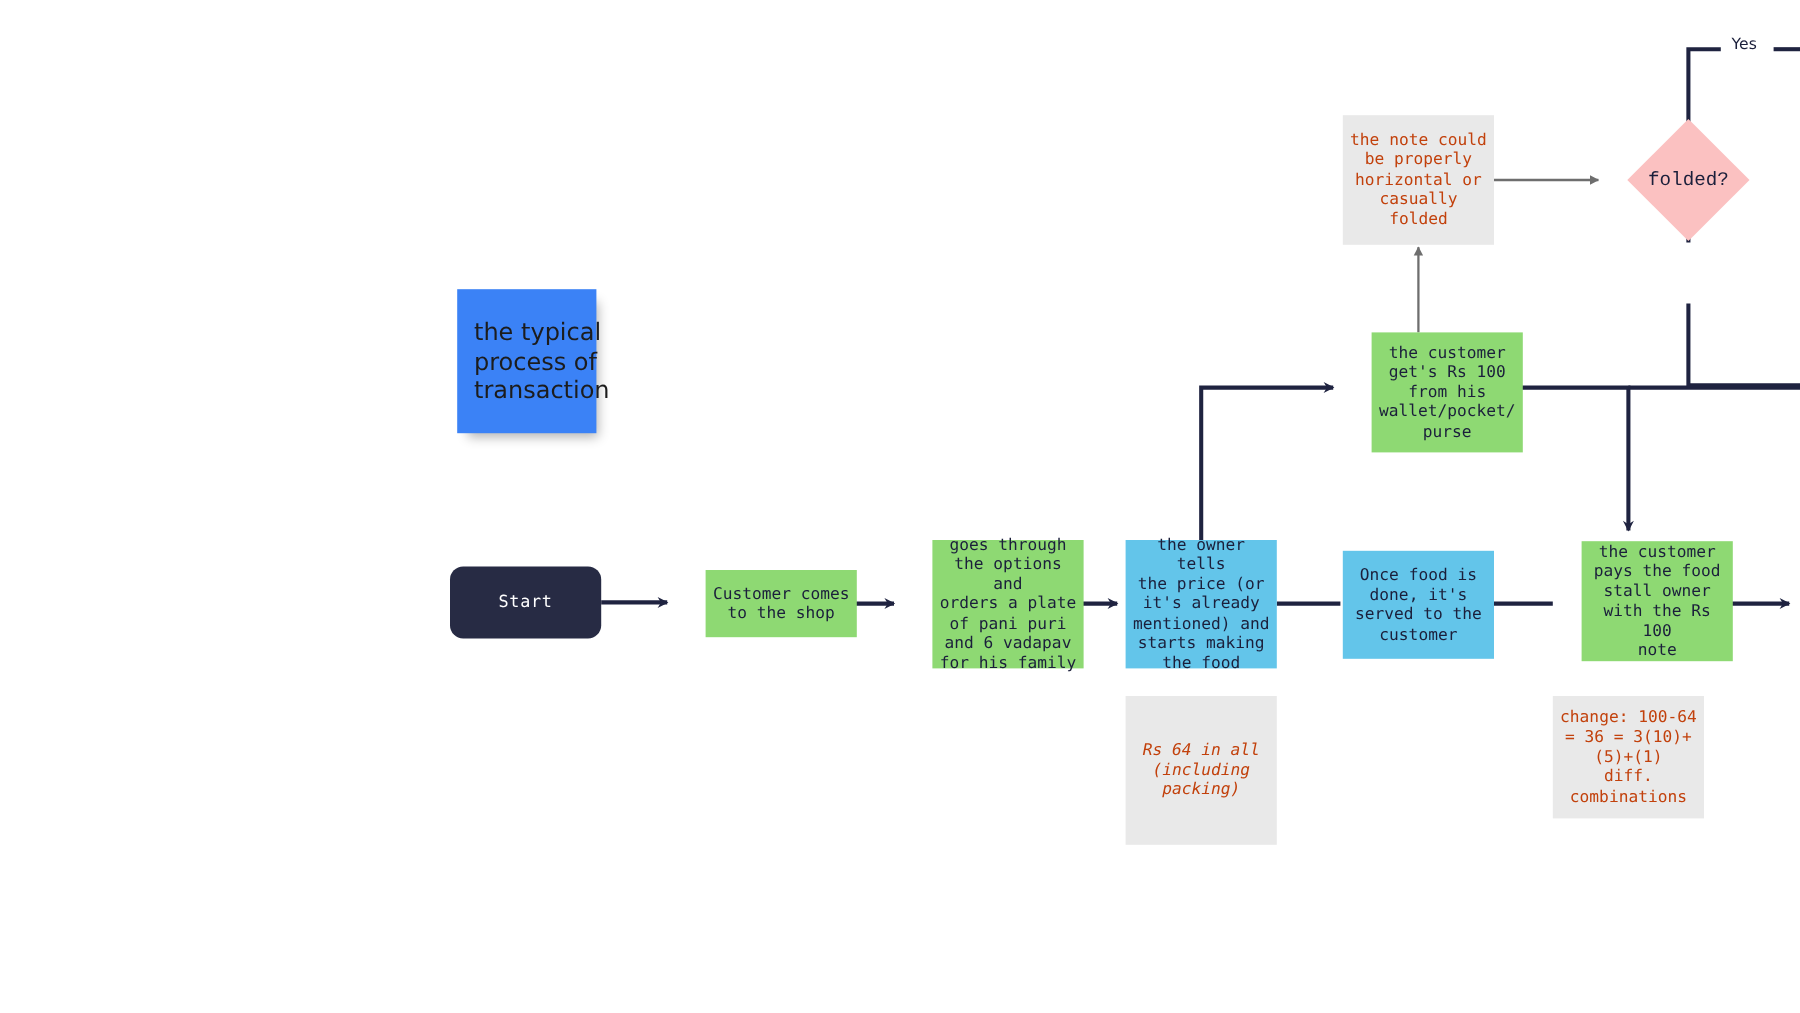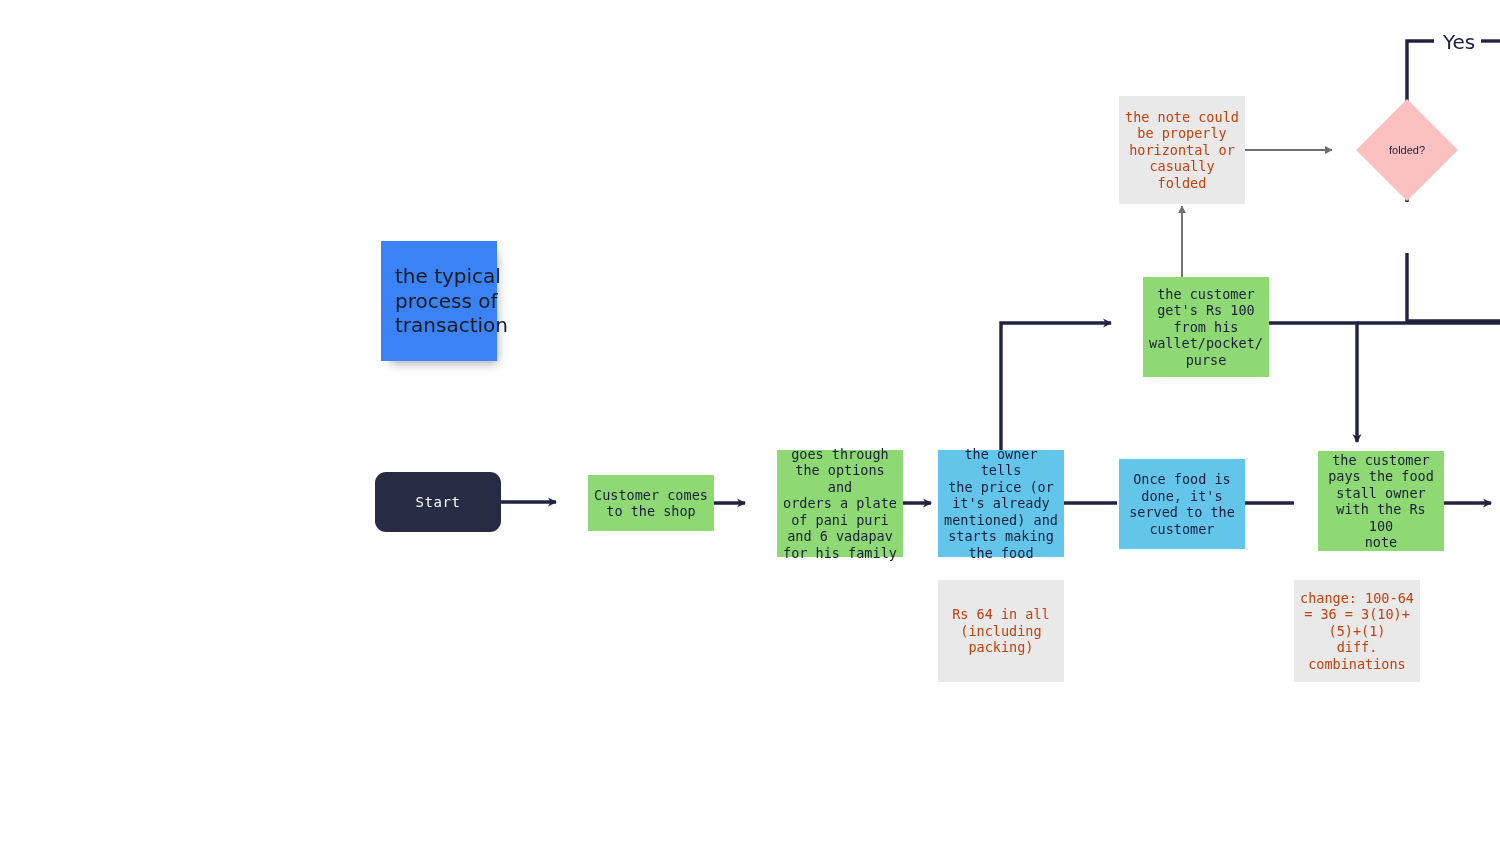--- a/index.html
+++ b/index.html
@@ -87,28 +87,28 @@
   }
   .diamond-label {
     position: absolute;
     left: 0;
     top: 0;
     width: 100%;
     height: 100%;
     display: flex;
     align-items: center;
     justify-content: center;
-    font-family: Liberation Sans, sans-serif;
-    font-size: 11px;
+    font-family: Liberation Mono, monospace;
+    font-size: 16px;
     color: #1b1f3b;
   }
   .edge-label {
     position: absolute;
     font-family: "DejaVu Sans", sans-serif;
-    font-size: 20px;
+    font-size: 13px;
     color: #1b1f3b;
     background: #ffffff;
     padding: 0 6px;
     white-space: nowrap;
   }
 </style>
 </head>
 <body>
 
 <div id="canvas">
@@ -187,21 +187,21 @@
   <div class="node node-gray" style="left:1119px; top:96px; width:126px; height:108px;">the note could
 be properly
 horizontal or
 casually folded</div>
 
   <div class="diamond-wrap" style="left:1371px; top:114px; width:72px; height:72px;">
     <div class="diamond-shape"></div>
     <div class="diamond-label">folded?</div>
   </div>
 
-  <div class="node node-gray" style="left:938px; top:580px; width:126px; height:102px;">Rs 64 in all
+  <div class="node node-gray" style="left:938px; top:580px; width:126px; height:124px;font-style:italic;">Rs 64 in all
 (including
 packing)</div>
 
   <div class="node node-gray" style="left:1294px; top:580px; width:126px; height:102px;">change: 100-64
 = 36 = 3(10)+
 (5)+(1)
 diff.
 combinations</div>
 
   <div class="edge-label" style="left:1437px; top:30px;">Yes</div>

